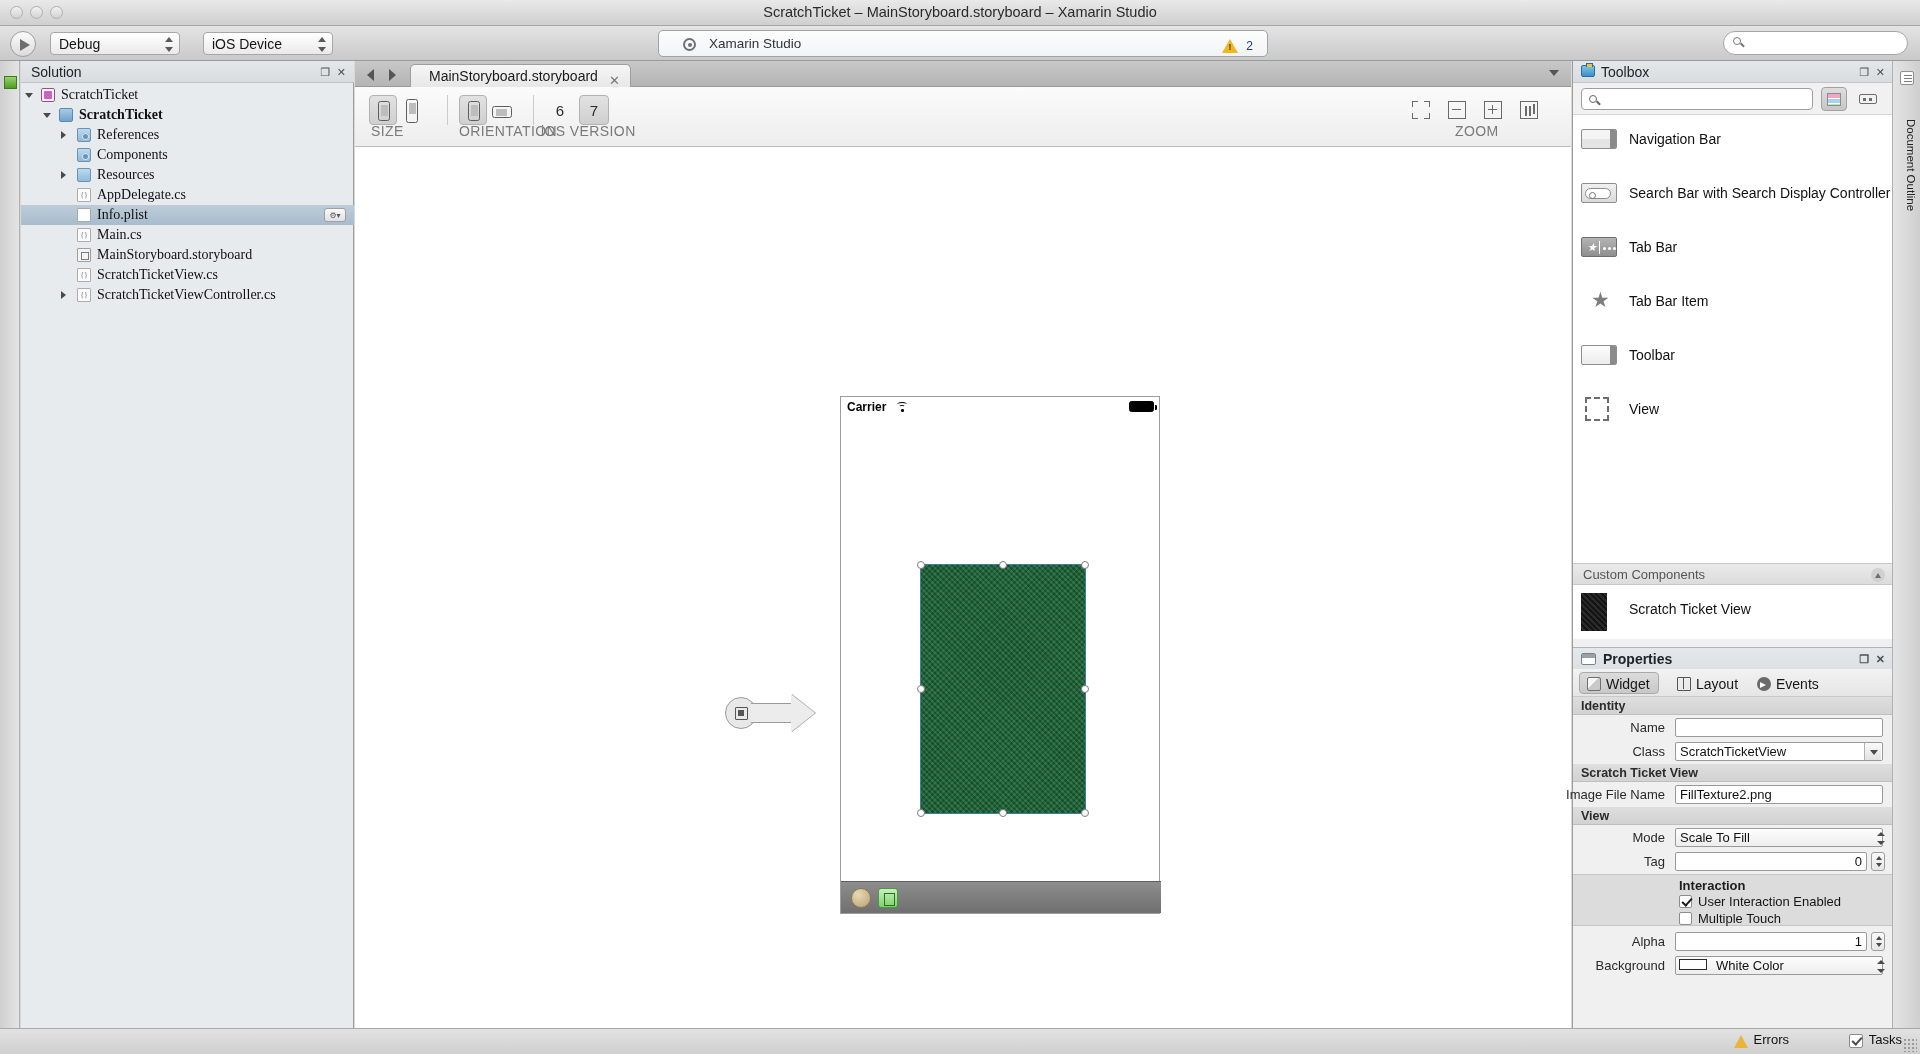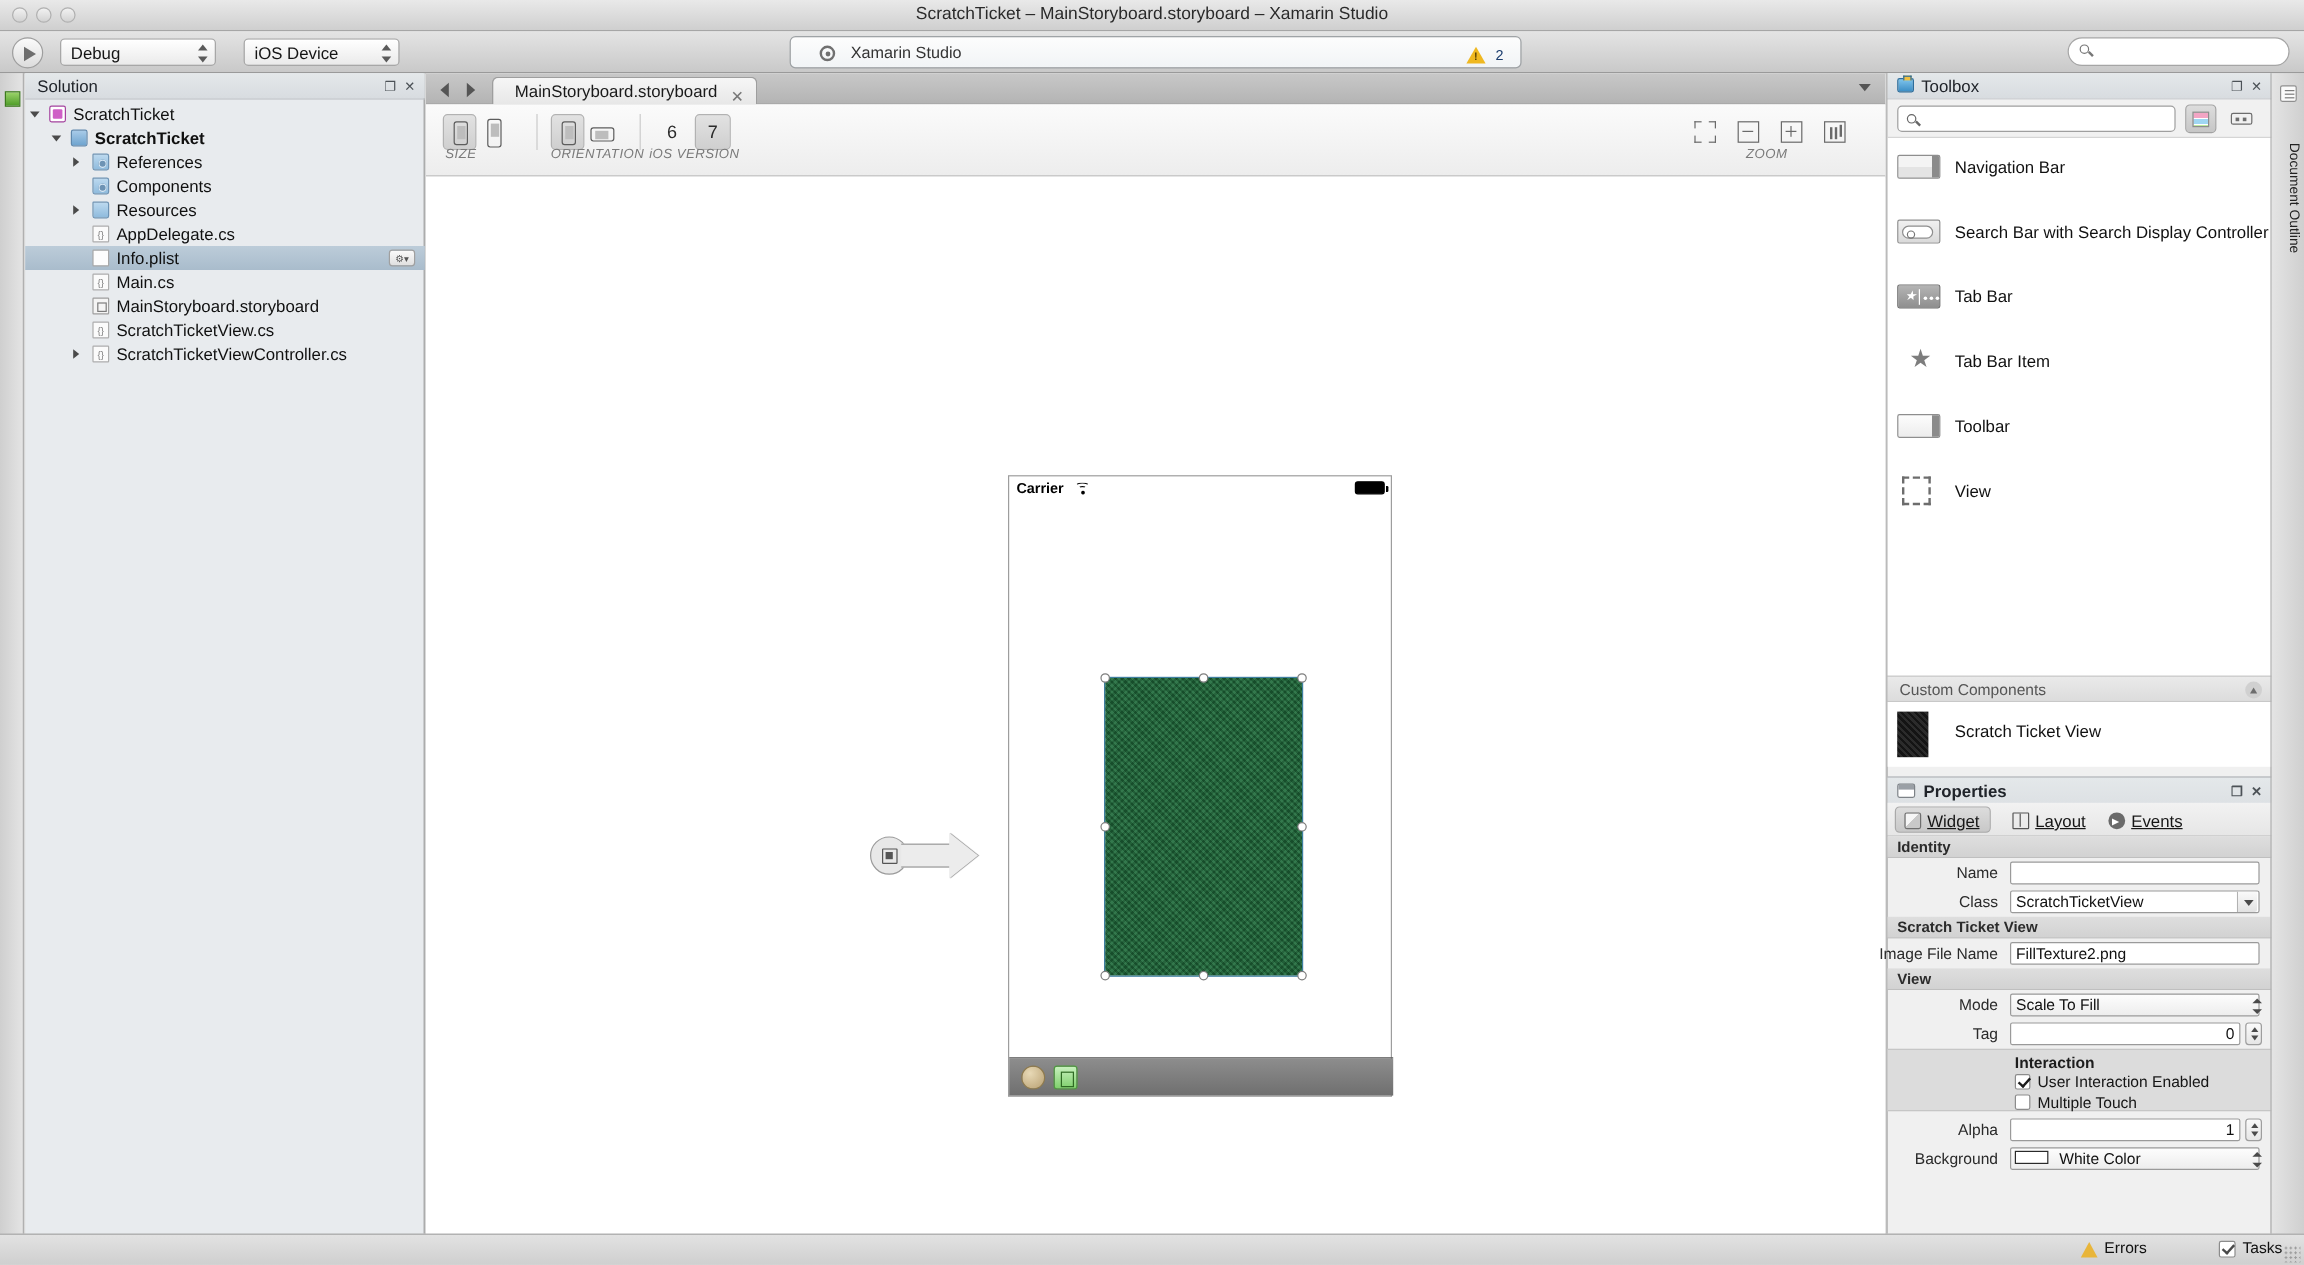--- a/index.html
+++ b/index.html
@@ -102,21 +102,21 @@
     background:#e8ebee; border-right:1px solid #9d9d9d;
   }
   #solution-header {
     position:absolute; left:0; top:0; width:333px; height:22px;
     background:linear-gradient(#e4e8ea,#d8dce0); border-bottom:1px solid #c0c4c8;
   }
   #solution-title { position:absolute; left:10px; top:3px; font-size:14px; color:#20242a; }
   .pad-btn { position:absolute; top:5px; font-size:11px; color:#4c5257; cursor:default; }
   #sol-minimize { right:24px; } #sol-close { right:8px; }
 
-  #tree { position:absolute; left:0; top:24px; width:333px; }
+  #tree { position:absolute; left:0; top:24px; width:333px;font-family:Liberation Serif, serif; }
   .tree-row { position:relative; height:20px; line-height:20px; font-size:14px; white-space:nowrap; }
   .tree-row.selected { background:linear-gradient(#bcccd9,#a9bccc); }
   .tw { position:absolute; width:0;height:0; top:6px;
         border-left:5px solid #4a4a4a; border-top:4px solid transparent; border-bottom:4px solid transparent;}
   .tw.open { border-left:4px solid transparent; border-right:4px solid transparent;
              border-top:5px solid #4a4a4a; border-bottom:none; top:8px; }
   .ticon { position:absolute; top:3px; width:14px; height:14px; }
   .ic-sln { background:#fff; border:1px solid #a4439e; border-radius:2px; }
   .ic-sln:after{content:"";position:absolute;left:2px;top:2px;width:8px;height:8px;background:#cf5fc6;border-radius:1px;}
   .ic-proj { background:linear-gradient(#a8cbe8,#6fa4cf); border:1px solid #5f88ad; border-radius:2px; }
@@ -167,21 +167,21 @@
   }
   .seg.active { background:linear-gradient(#e2e2e2,#cfcfcf); border-color:#b2b2b2; }
   .phone-glyph { position:absolute; left:8px; top:5px; width:12px; height:20px;
       border:1.6px solid #5d5d5d; border-radius:2.5px; }
   .phone-glyph:after{content:"";position:absolute;left:1.6px;top:3px;width:7px;height:11px;background:#bdbdbd;}
   .phone-glyph.tall { top:3px; height:24px; }
   .land-glyph { position:absolute; left:4px; top:10px; width:20px; height:12px;
       border:1.6px solid #5d5d5d; border-radius:2.5px; }
   .land-glyph:after{content:"";position:absolute;left:3px;top:1.6px;width:11px;height:7px;background:#bdbdbd;}
   .toolbar-sep { position:absolute; top:8px; width:1px; height:30px; background:#cbcbcb; }
-  .tb-caption { position:absolute; top:36px; font-size:11px; color:#7a7a7a; letter-spacing:.4px;font-style:italic; }
+  .tb-caption { position:absolute; top:36px; font-size:14px; color:#7a7a7a; letter-spacing:.4px; }
   .ver-btn {
     position:absolute; top:8px; width:30px; height:30px; border-radius:4px;
     font-size:15px; text-align:center; line-height:30px; color:#2b2b2b;
     border:1px solid transparent;
   }
   .ver-btn.active { background:linear-gradient(#e2e2e2,#cfcfcf); border-color:#b2b2b2; }
   .zoom-btn { position:absolute; top:14px; width:18px; height:18px; }
   .zb-box { border:1.6px solid #6a6a6a; }
   .zb-box .h { position:absolute; left:3px; top:6.5px; width:9px; height:1.8px; background:#6a6a6a; }
   .zb-box .v { position:absolute; left:6.6px; top:3px; width:1.8px; height:9px; background:#6a6a6a; }
@@ -315,21 +315,21 @@
   }
   #props-icon { position:absolute; left:8px; top:5px; width:15px; height:12px;
     background:#fff; border:1px solid #7d8287; border-radius:2px; }
   #props-icon:after{content:"";position:absolute;left:0;top:0;width:13px;height:4px;background:#9aa0a6;}
   #properties-title { position:absolute; left:30px; top:3px; font-size:14px; color:#20242a; }
   #prop-minimize { right:24px; } #prop-close { right:8px; }
 
   #prop-tabs { position:absolute; left:0; top:608px; width:320px; height:28px;
     background:linear-gradient(#f2f2f2,#e6e6e6); border-bottom:1px solid #c9c9c9; }
   .prop-tab { position:absolute; top:3px; height:22px; padding:0 8px 0 26px;
-    font-size:14px; line-height:22px; color:#161616; border:1px solid transparent; border-radius:4px;text-decoration:underline; }
+    font-size:14px; line-height:22px; color:#161616; border:1px solid transparent; border-radius:4px; }
   .prop-tab.active { background:linear-gradient(#dcdcdc,#c8c8c8); border-color:#a9a9a9; }
   #tab-widget { left:6px; }
   #tab-layout { left:96px; }
   #tab-events { left:176px; }
   .pt-glyph { position:absolute; left:7px; top:4px; width:14px; height:14px; }
   .gl-cube { background:linear-gradient(135deg,#f6f6f6 45%,#c9c9c9 45%); border:1px solid #6f6f6f; border-radius:2px; }
   .gl-layout { border:1.4px solid #555; border-radius:1px; }
   .gl-layout:after{content:"";position:absolute;left:4.5px;top:0;width:1.4px;height:11px;background:#555;}
   .gl-events { border-radius:50%; background:#6a6a6a; }
   .gl-events:after{content:"";position:absolute;left:3px;top:4.5px;width:7px;height:0;

